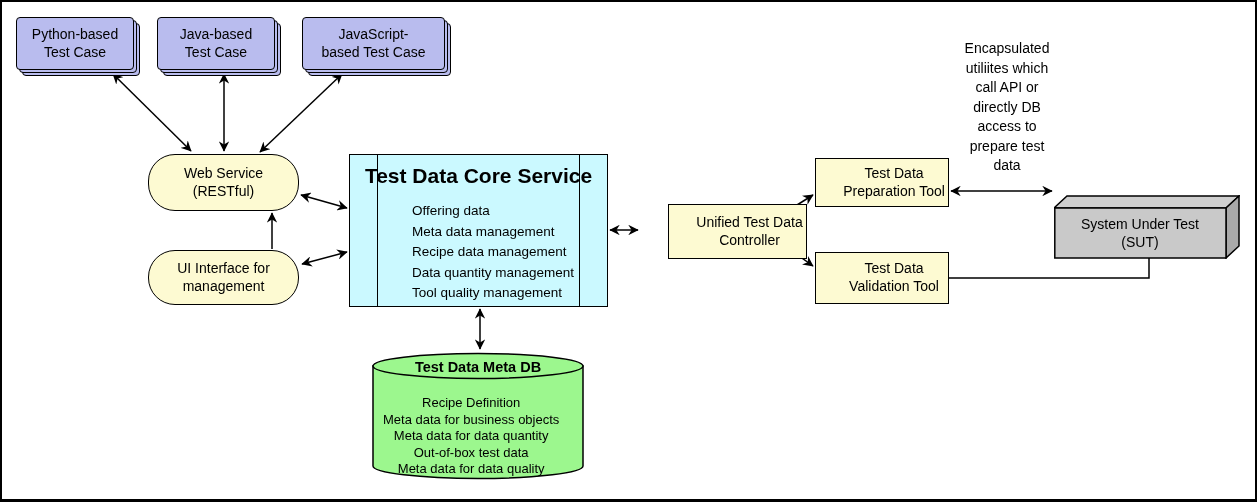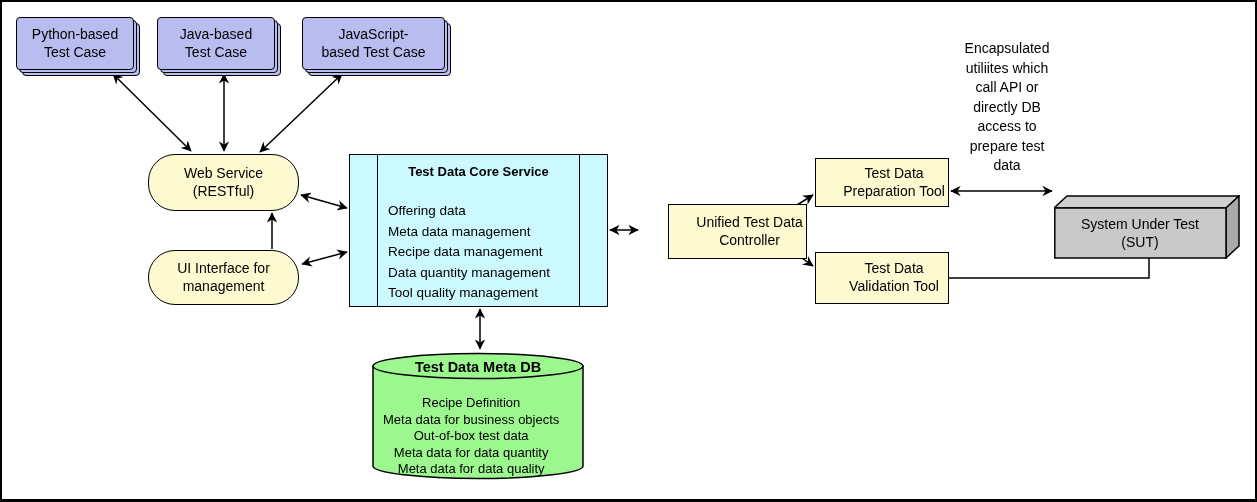--- a/index.html
+++ b/index.html
@@ -17,23 +17,23 @@
              display:flex;align-items:center;justify-content:center;text-align:center;
              white-space:pre-line;font-size:14px;line-height:1.28;}
   
   .node{position:absolute;box-sizing:border-box;display:flex;align-items:center;justify-content:center;
         text-align:center;white-space:pre-line;font-size:14px;line-height:1.28;}
   .pill{background:var(--rounded-fill);border:1.6px solid #000;border-radius:27px;}
   .yrect{background:var(--rounded-fill);border:1.6px solid #000;padding-left:24px;}
   
   .core{position:absolute;box-sizing:border-box;background:var(--core-fill);border:1.6px solid #000;}
   .core .vline{position:absolute;top:0;bottom:0;width:1.4px;background:#000;}
-  .core-title{position:absolute;left:0;right:0;top:9px;text-align:center;font-weight:bold;font-size:13px;}
+  .core-title{position:absolute;left:0;right:0;top:9px;text-align:center;font-weight:bold;font-size:21px;}
   .core-list{position:absolute;left:38px;top:46px;font-size:13.5px;line-height:20.5px;}
-  .core-list div{white-space:nowrap;}
+  .core-list div{white-space:nowrap;margin-left:24px;}
   
   .anno{position:absolute;text-align:center;white-space:pre-line;font-size:14px;line-height:19.5px;}
   
   .db{position:absolute;}
   .db svg{display:block;}
   .db-title{position:absolute;left:0;right:0;top:7px;text-align:center;font-weight:bold;font-size:14.5px;}
   .db-list{position:absolute;left:11px;top:43px;font-size:13px;line-height:16.5px;text-align:center;}
   .db-list div{white-space:nowrap;}
   
   .sut{position:absolute;margin-top:41px;}
@@ -131,19 +131,19 @@
 
   <div class="db" style="left:370px;top:350px;width:212px;height:128px">
     <svg width="212" height="128" viewBox="0 0 212 128">
       <path d="M1,14 L1,114 A105,12.5 0 0 0 211,114 L211,14 Z" fill="var(--db_fill,#9cf78e)" stroke="#000" stroke-width="1.5" style="fill:var(--db-fill)"></path>
       <ellipse cx="106" cy="14" rx="105" ry="12.5" fill="var(--db-fill)" stroke="#000" stroke-width="1.5"></ellipse>
     </svg>
     <div class="db-title">Test Data Meta DB</div>
     <div class="db-list">
       <div>Recipe Definition</div>
       <div>Meta data for business objects</div>
+      <div>Meta data for data quantity</div>
       <div>Out-of-box test data</div>
-      <div>Meta data for data quantity</div>
       <div>Meta data for data quality</div>
     </div>
   </div>
 
 </div>
 
 </body></html>

